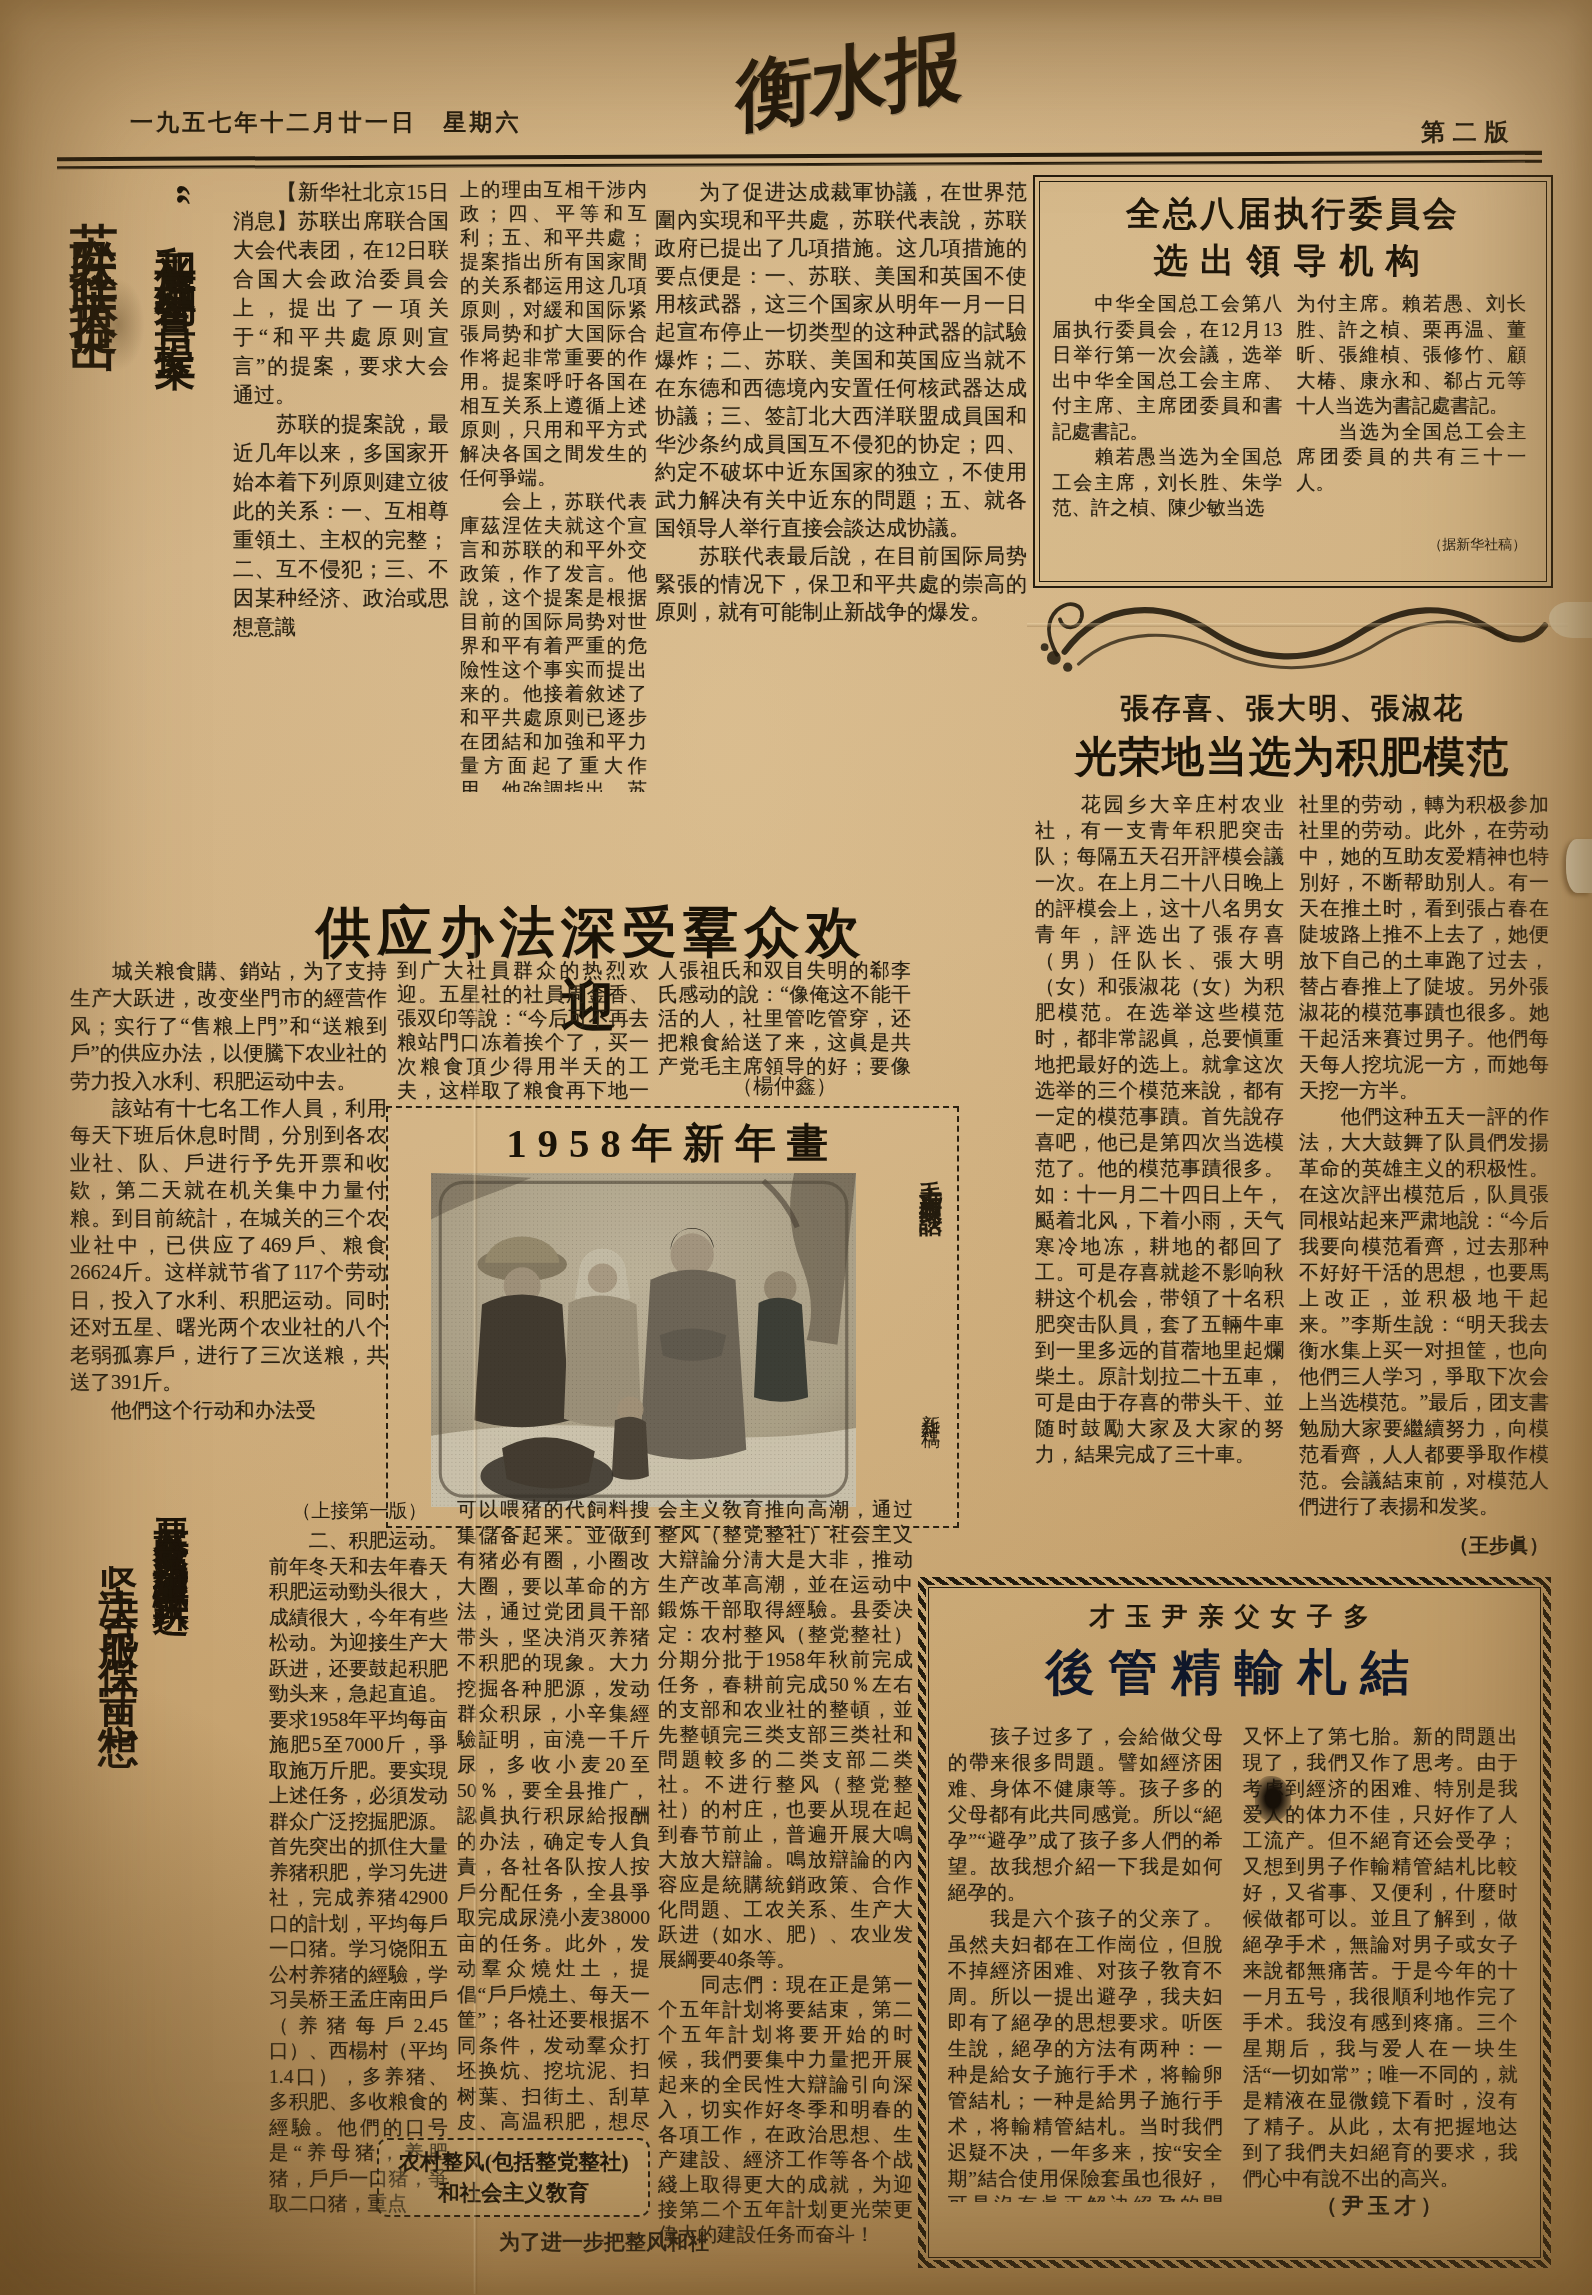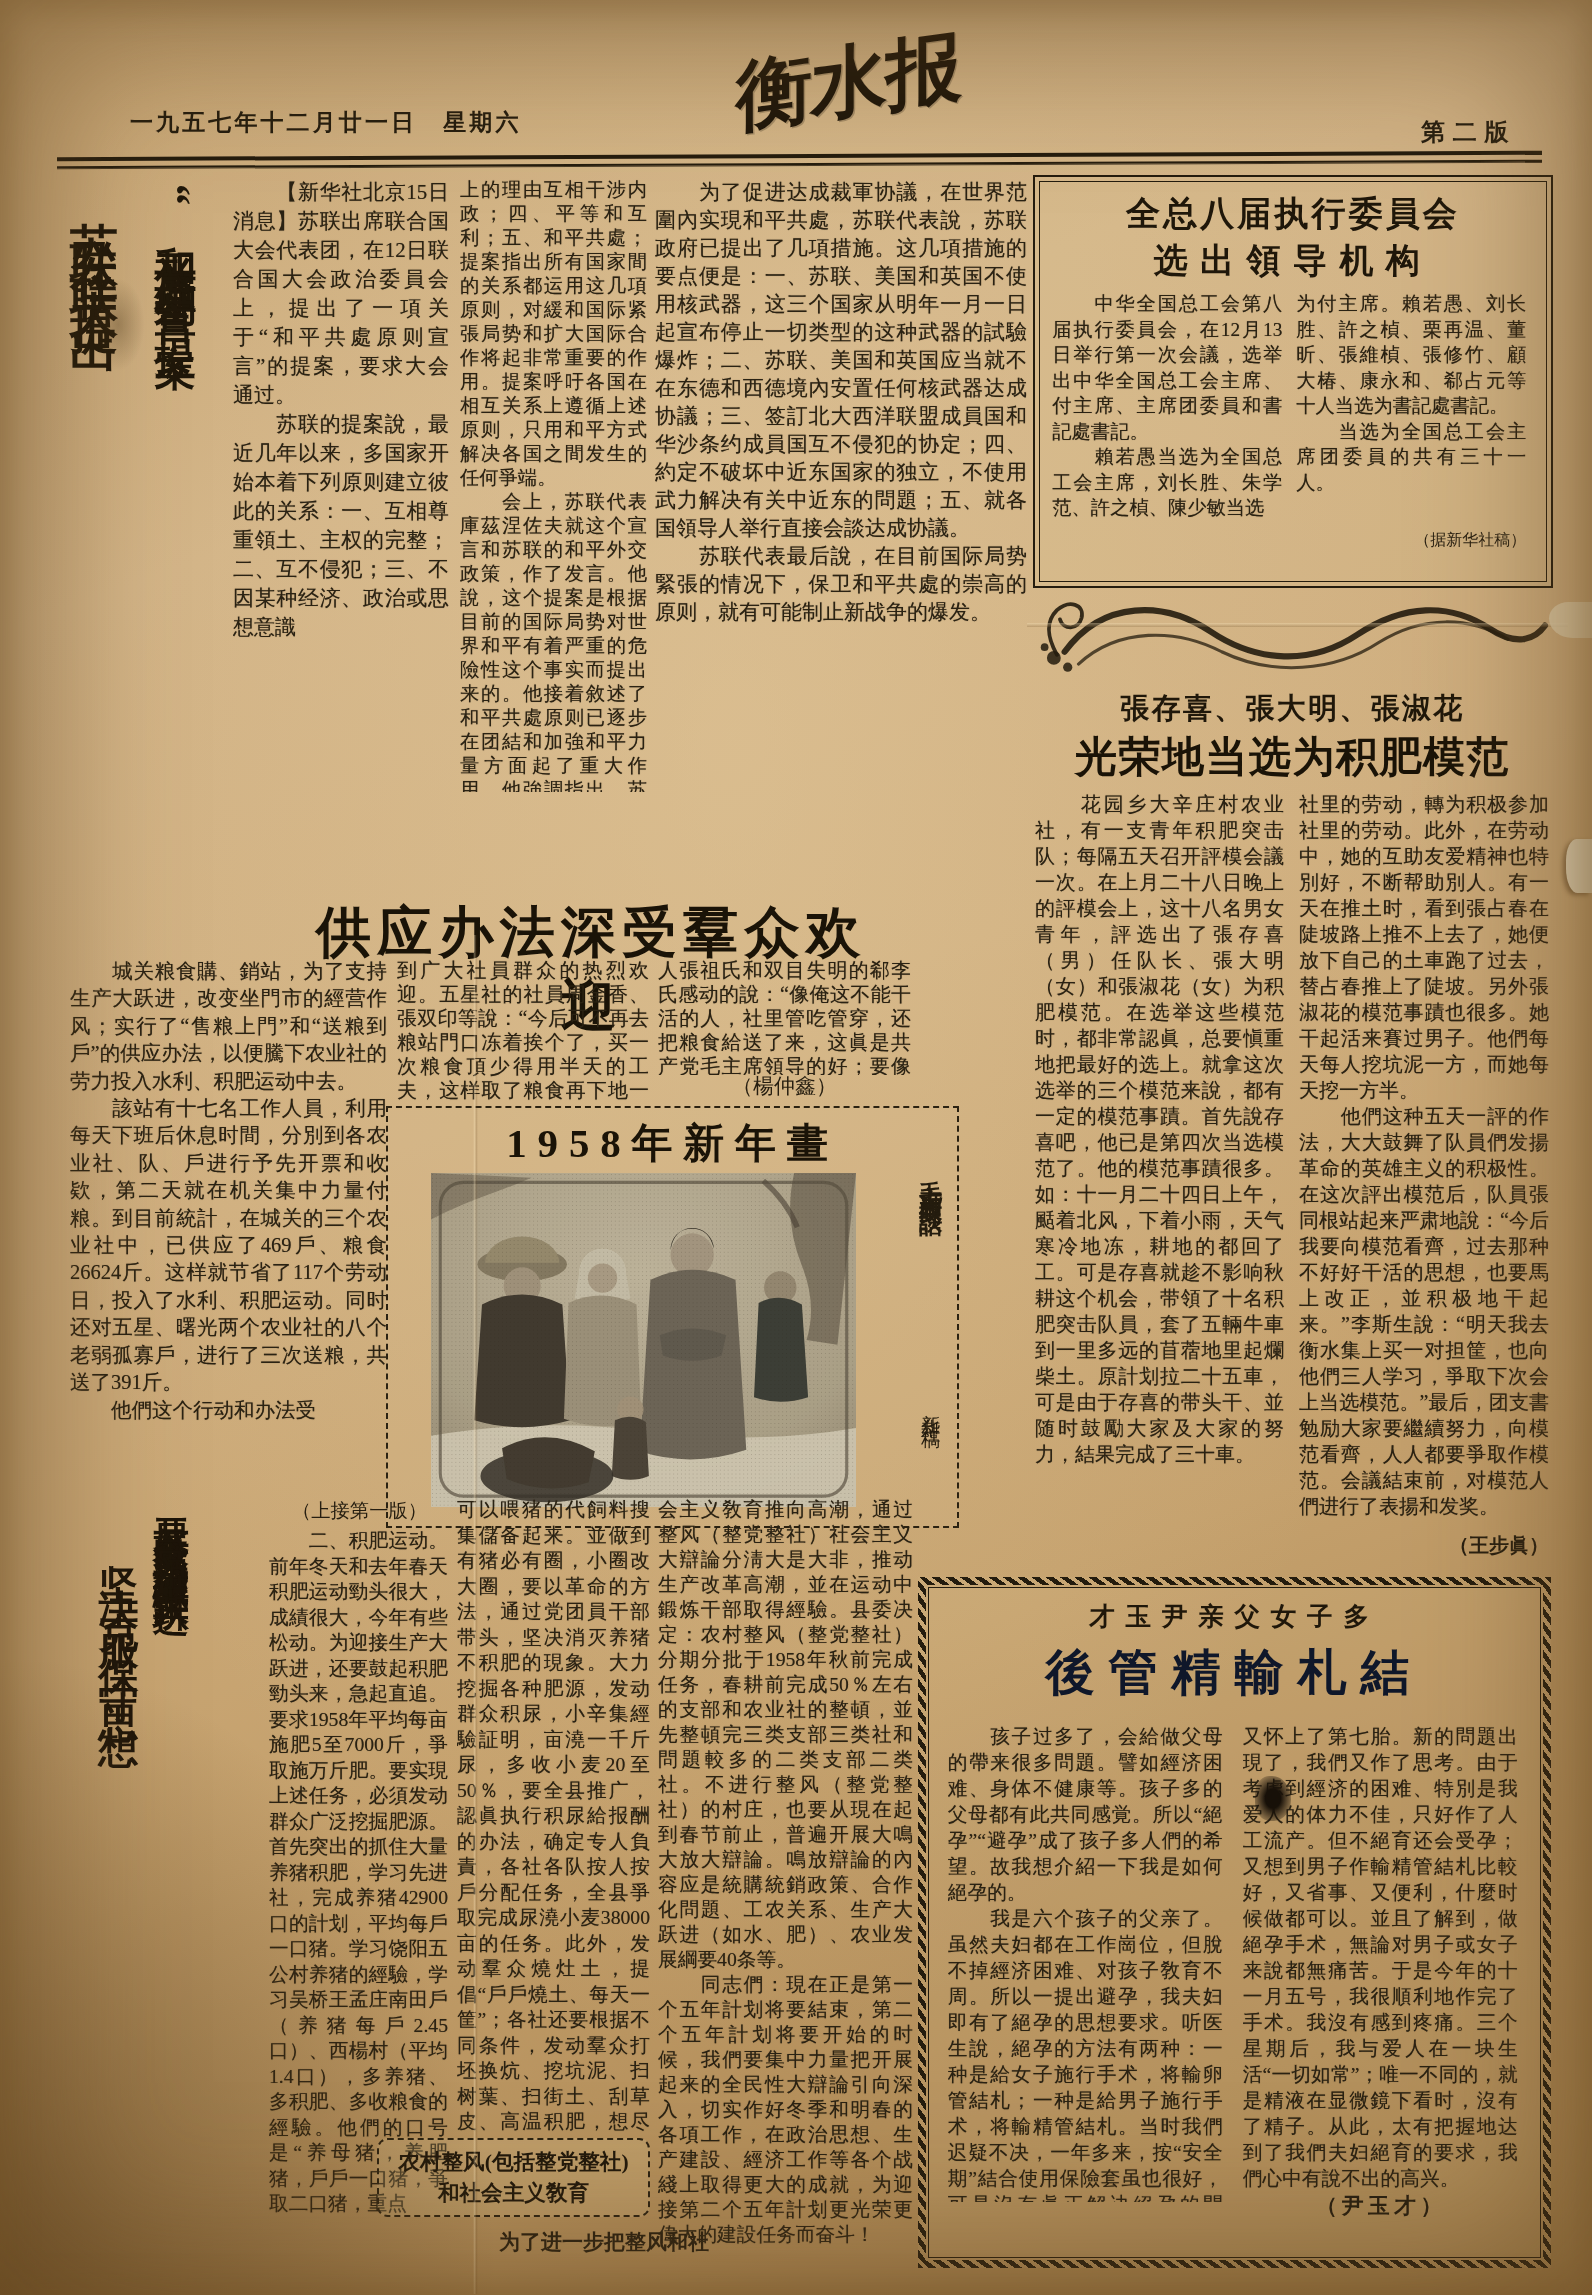--- a/index.html
+++ b/index.html
@@ -48,21 +48,21 @@
   .s-col2{left:460px;top:178px;width:187px;height:614px;font-size:19.3px;line-height:24px;}
   .s-col3{left:655px;top:178px;width:372px;height:614px;font-size:21px;line-height:28px;}
 
   
   .acftu{left:1033px;top:175px;width:516px;height:409px;border:2.3px solid #241c0e;background:rgba(222,196,150,.14);}
   .acftu-inner{position:absolute;inset:3.9px;border:1.5px solid #241c0e;padding:7.7px 12.4px;box-sizing:border-box;}
   .acftu-t1{text-align:center;font-size:34px;font-weight:bold;letter-spacing:3.1px;line-height:48px;color:#1f170a;}
   .acftu-t2{text-align:center;font-size:34px;font-weight:bold;letter-spacing:12.4px;line-height:46px;color:#1f170a;}
   .acftu-cols{display:flex;gap:14px;margin-top:7.7px;}
   .acftu-col{width:230px;height:263px;font-size:19.3px;line-height:25.5px;}
-  .acftu-sig{text-align:right;font-size:16px;margin-top:7px;}
+  .acftu-sig{text-align:right;font-size:14px;margin-top:13px;}
 
   
   .flourish{left:1033px;top:584px;width:519px;height:97px;}
 
   
   .fert-kicker{left:1064px;top:689px;width:457px;text-align:center;font-size:29px;font-weight:bold;letter-spacing:2.3px;color:#1f170a;}
   .fert-head{left:1033px;top:729px;width:519px;text-align:center;font-size:42px;font-weight:bold;letter-spacing:1.5px;color:#19120736;color:#1a1307;}
   .fert-col1{left:1035px;top:791px;width:249px;height:772px;font-size:20px;line-height:26px;}
   .fert-col2{left:1299px;top:791px;width:250px;height:738px;font-size:20px;line-height:26px;}
   .fert-sig{left:1299px;top:1532px;width:250px;text-align:right;font-size:20px;font-weight:bold;}

